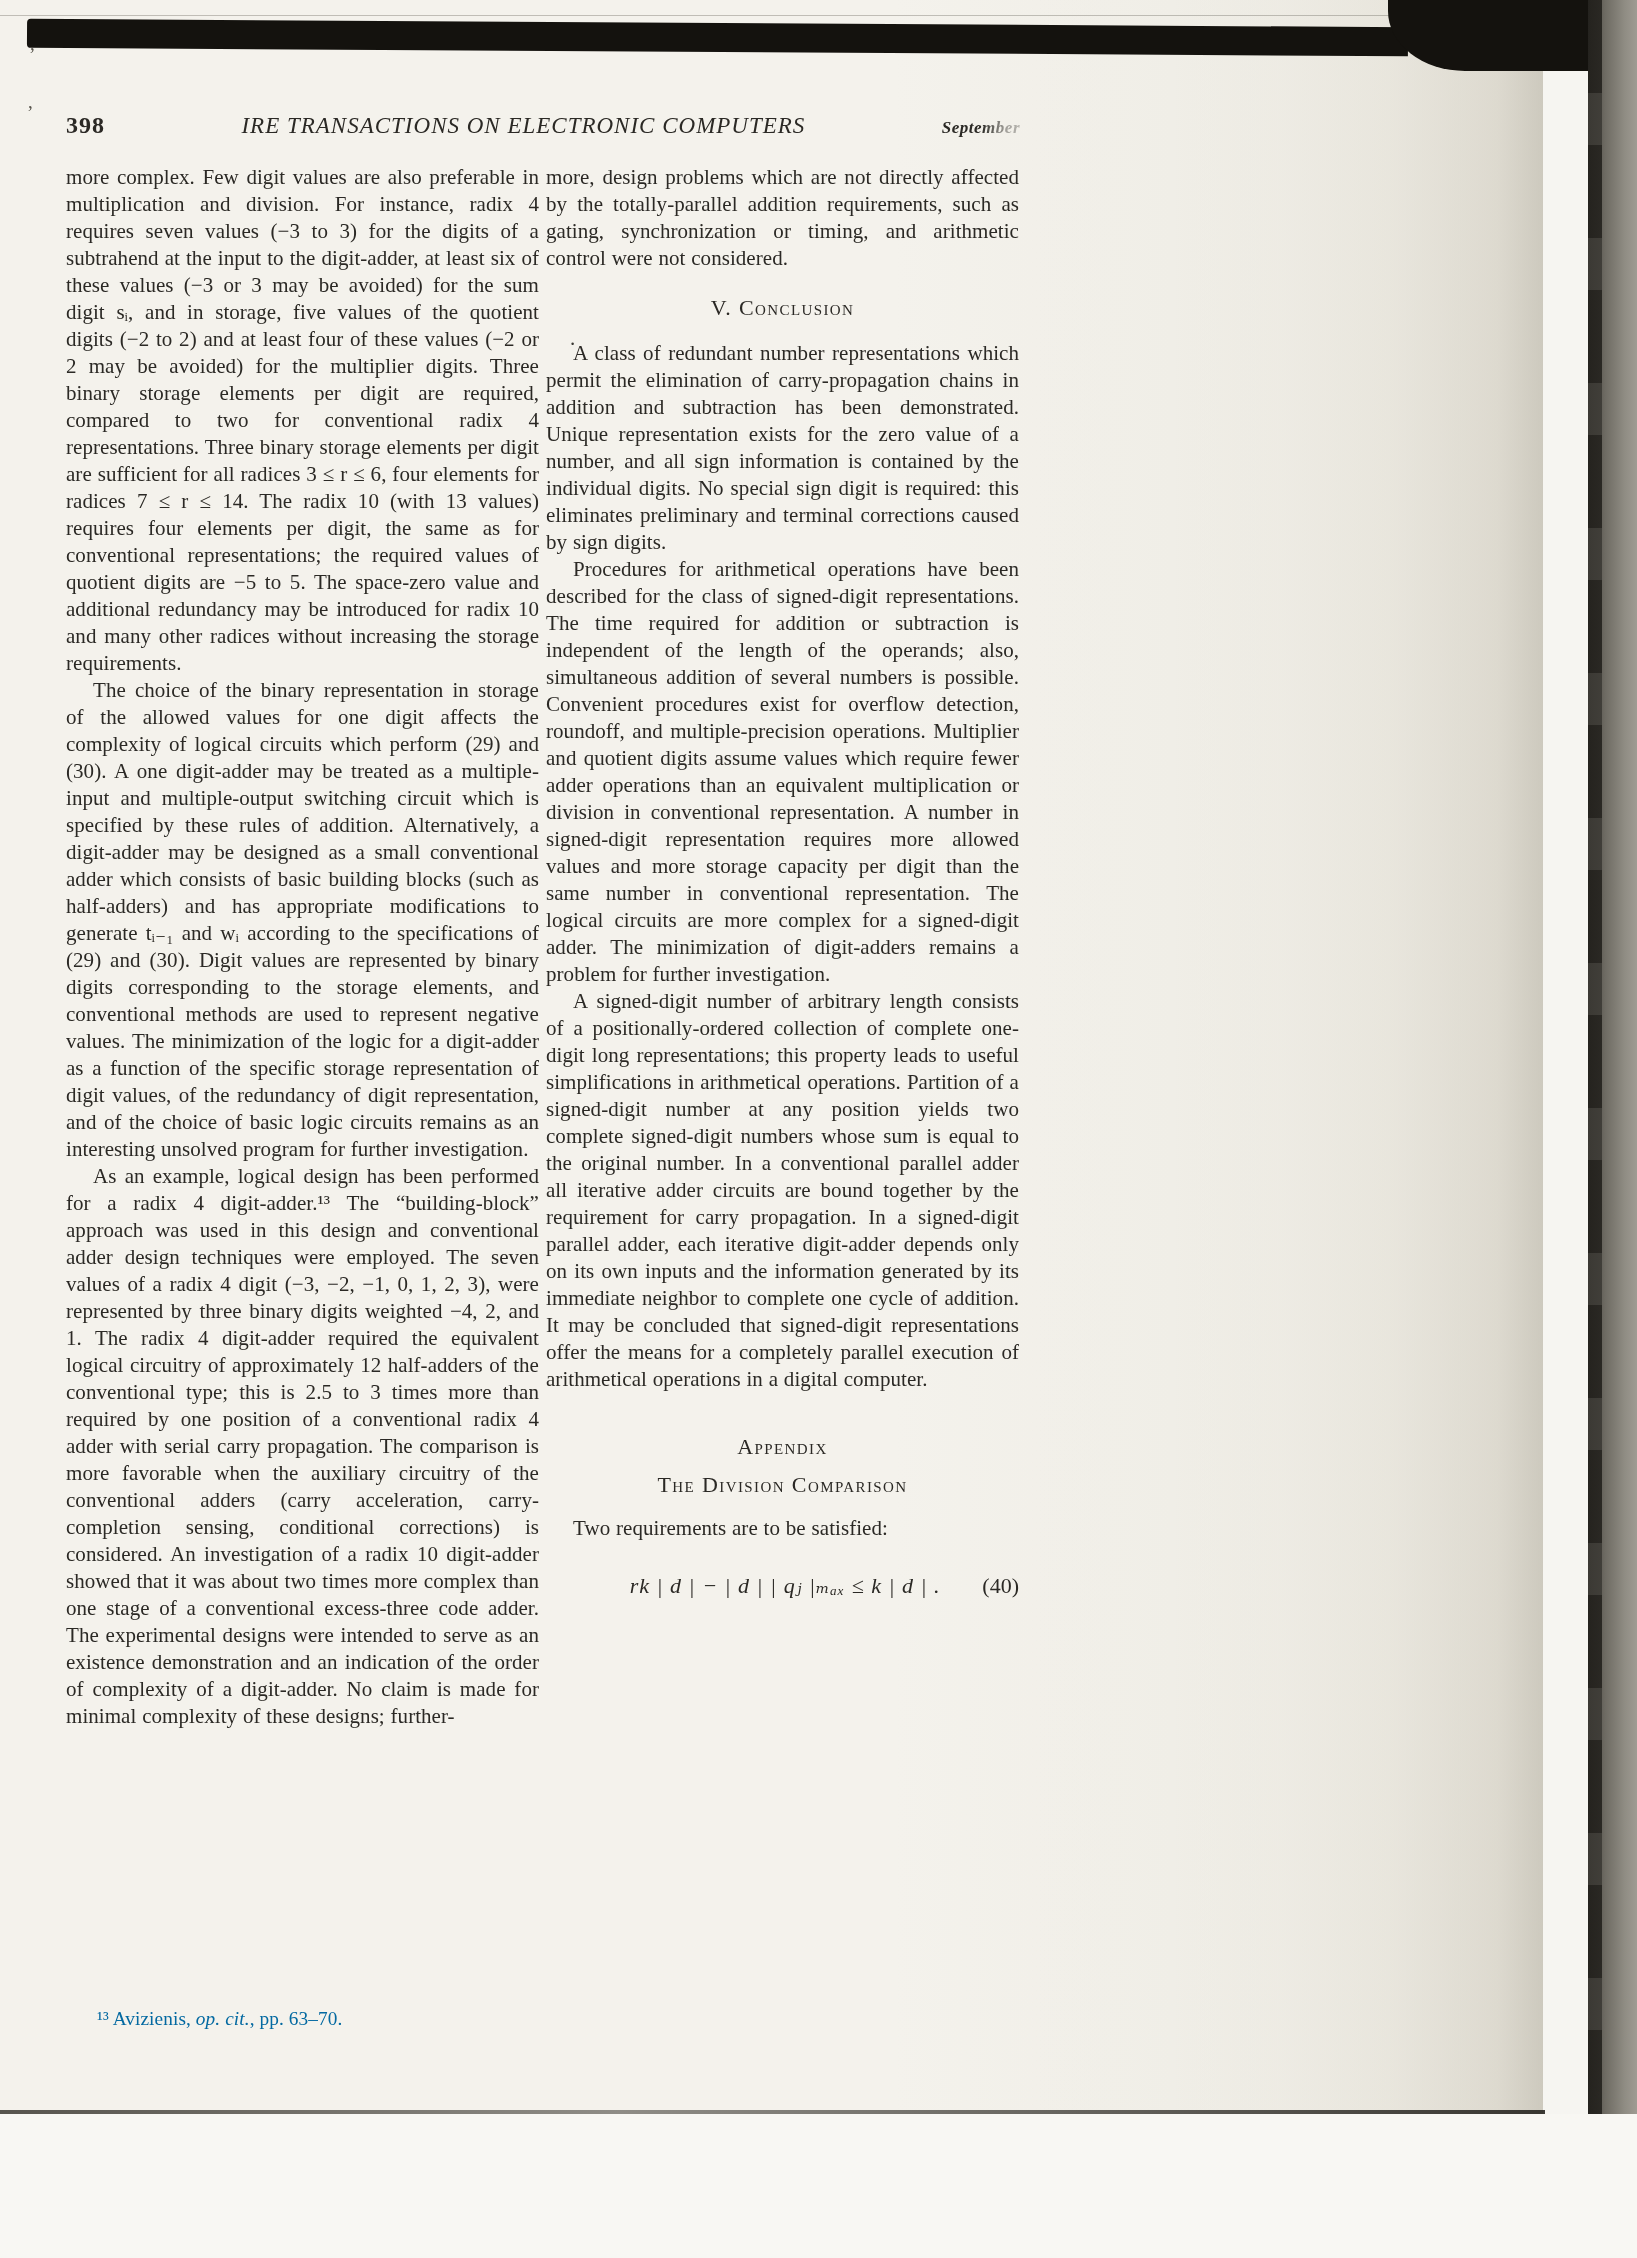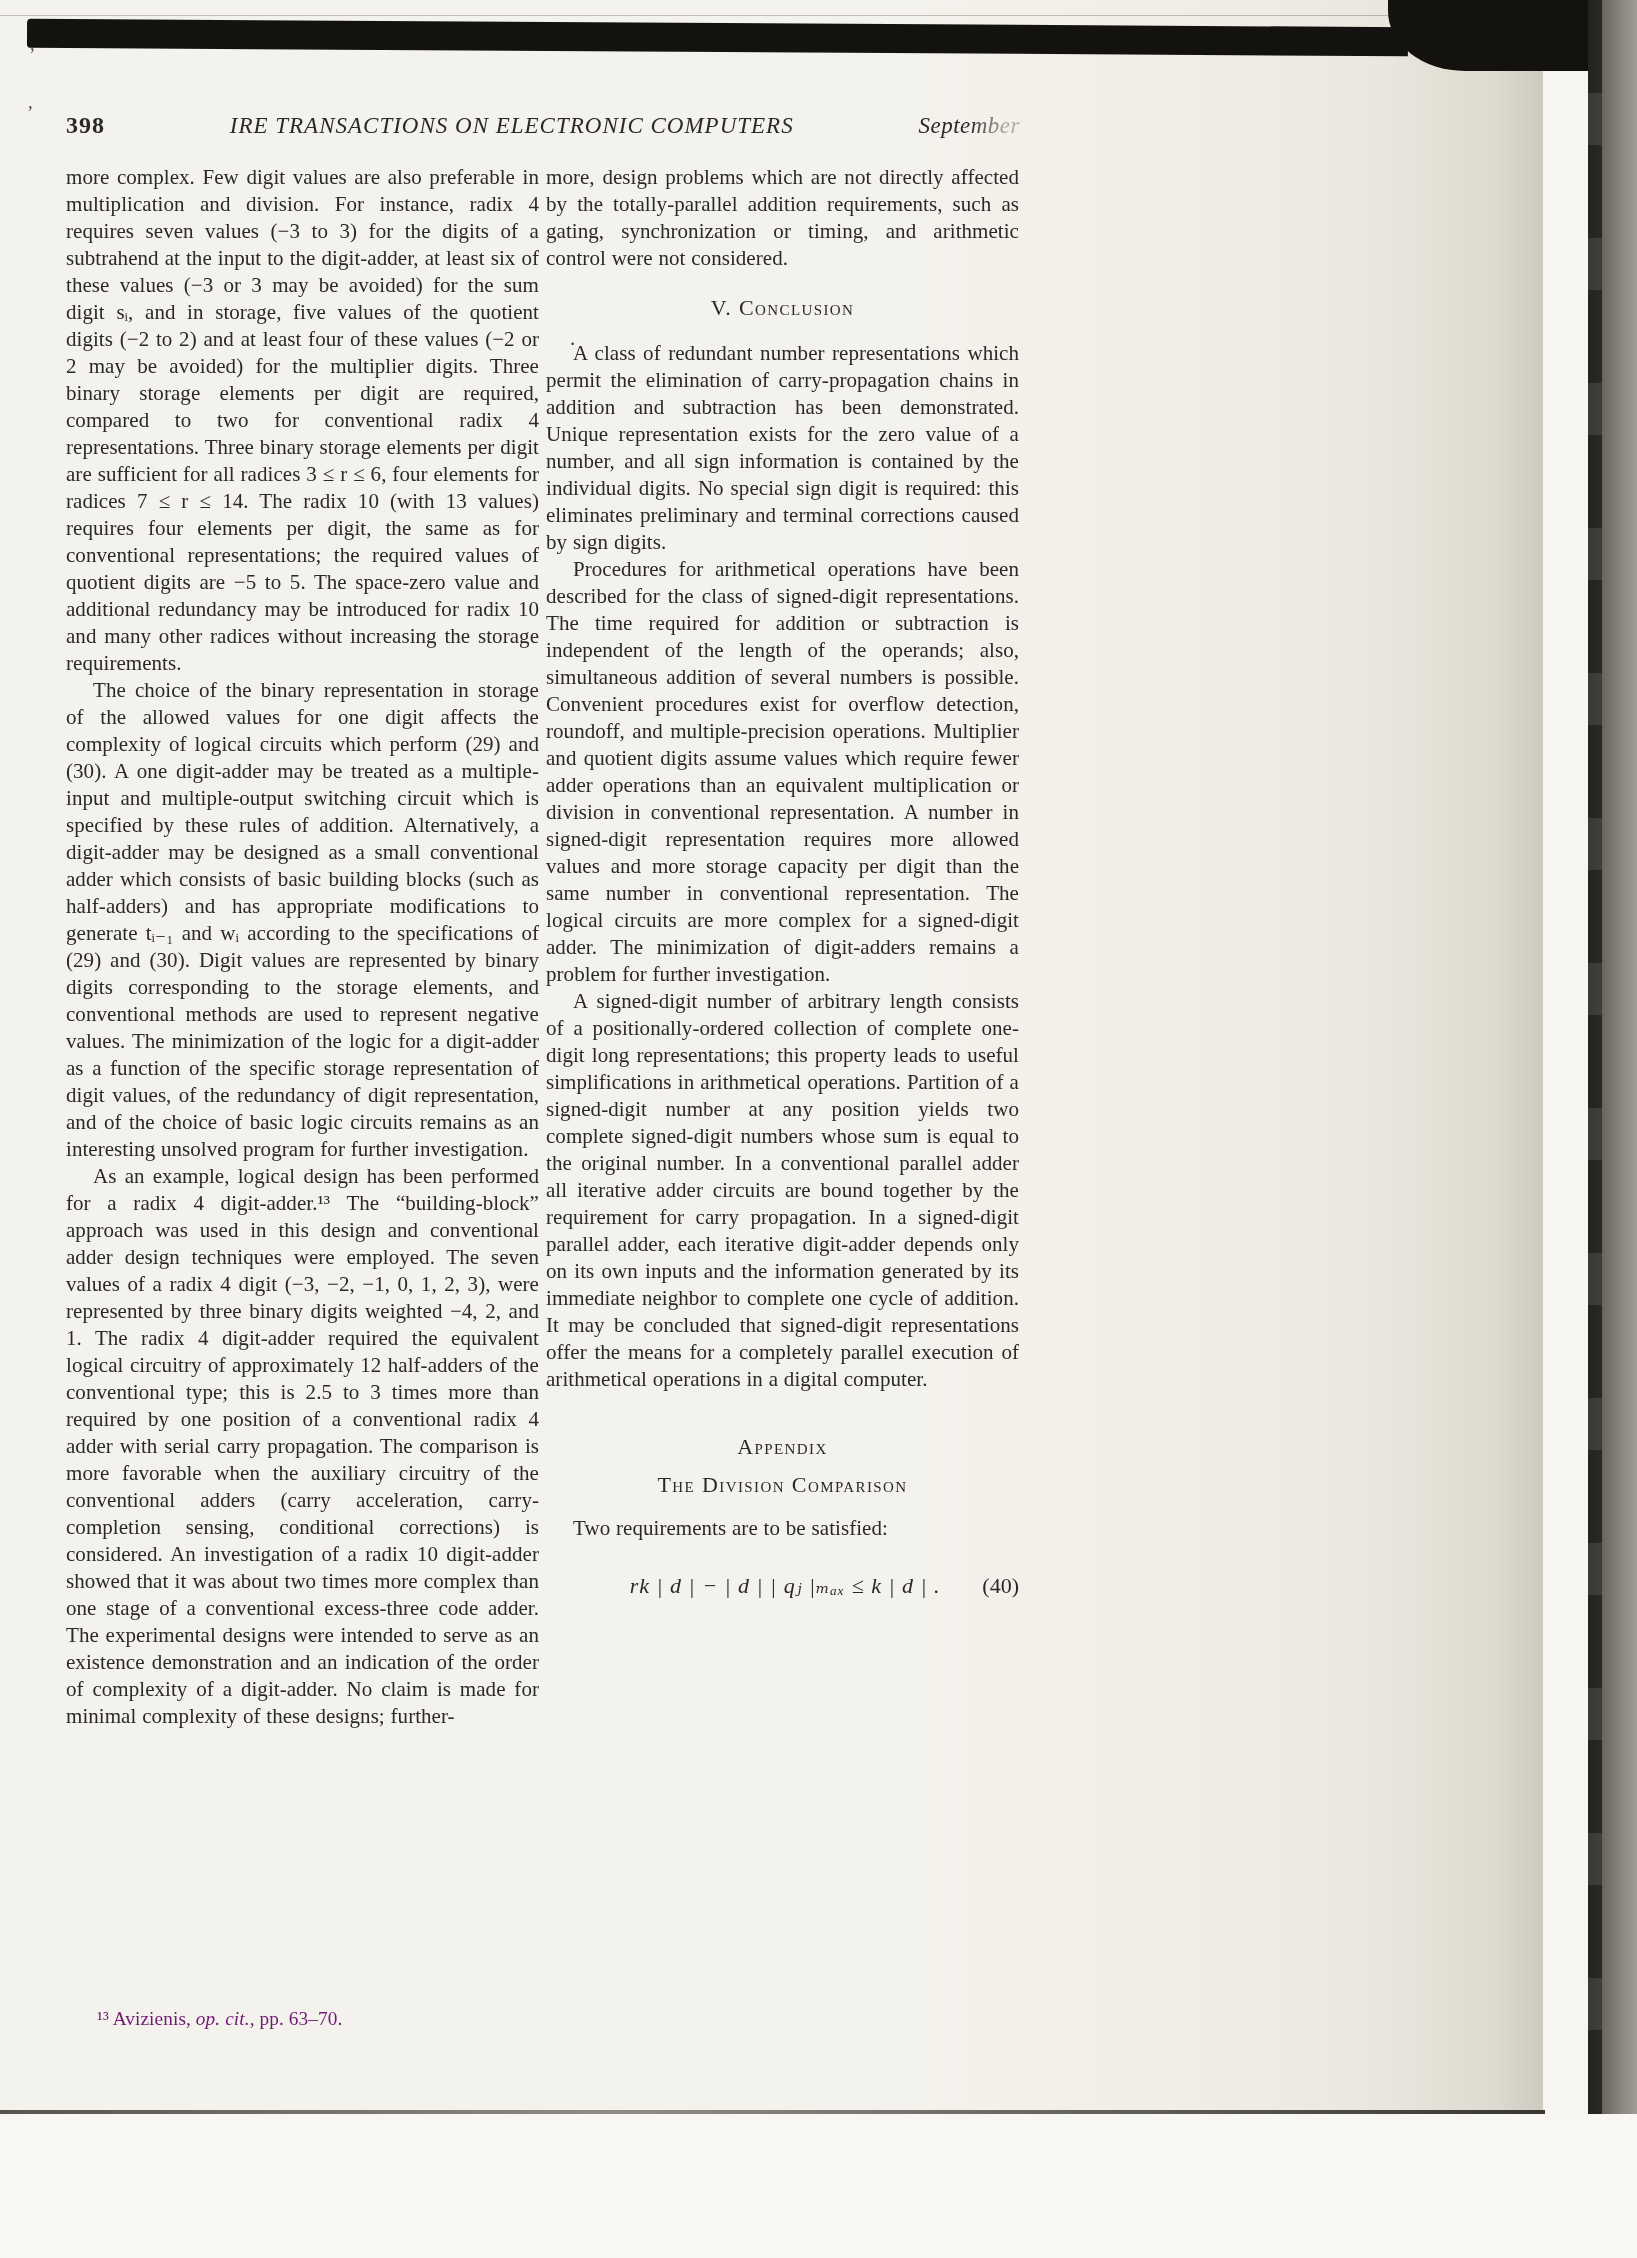--- a/index.html
+++ b/index.html
@@ -47,21 +47,21 @@
   }
   .gutter .frag.it{font-style:italic;font-weight:700;font-size:24px;}
   
   .header-row{
     position:absolute;left:66px;top:112px;width:954px;
     display:flex;align-items:baseline;
   }
   .page-number{font-weight:700;font-size:24px;letter-spacing:1px;}
   .journal-title{flex:1;text-align:center;font-weight:400;font-style:italic;font-size:23px;letter-spacing:1px;white-space:nowrap;}
   .issue-month{
-    font-weight:400;font-style:italic;font-size:23px;letter-spacing:0.5px;
+    font-weight:700;font-style:italic;font-size:17px;letter-spacing:0.5px;
     -webkit-mask-image:linear-gradient(to right,#000 50%,rgba(0,0,0,.4) 82%,rgba(0,0,0,.3) 100%);
     mask-image:linear-gradient(to right,#000 50%,rgba(0,0,0,.4) 82%,rgba(0,0,0,.3) 100%);
   }
   
   .col{position:absolute;top:164px;width:473px;}
   .col-left{left:66px;}
   .col-right{left:546px;}
   .col p{
     margin:0;text-align:justify;
     font-size:21px;line-height:27px;text-indent:27px;
@@ -77,21 +77,21 @@
   .eq-row{
     display:flex;align-items:baseline;margin-top:31px;
     font-size:22px;padding-left:54px;gap:12px;
   }
   .eq-body{flex:1;text-align:center;font-style:italic;letter-spacing:1px;}
   .eq-number{font-style:normal;}
   .stray-dot{position:absolute;left:570px;top:326px;font-size:21px;color:#3a3833;}
   
   .footnote{
     position:absolute;left:97px;top:2008px;width:463px;
-    font-size:19.3px;letter-spacing:0.1px;color:#701a75;
+    font-size:19.3px;letter-spacing:0.1px;color:#0369a1;
   }
   .footnote .it{font-style:italic;}
   
   .curl-fade{
     position:absolute;left:956px;top:0;width:587px;height:2114px;pointer-events:none;
     background:linear-gradient(to right,rgba(244,242,236,0) 0%,rgba(244,242,236,0) 12%,rgba(240,238,231,.45) 55%,rgba(225,222,212,.35) 100%);
   }
   
   .speck{position:absolute;color:#55524a;font-size:19.3px;}
 </style>

